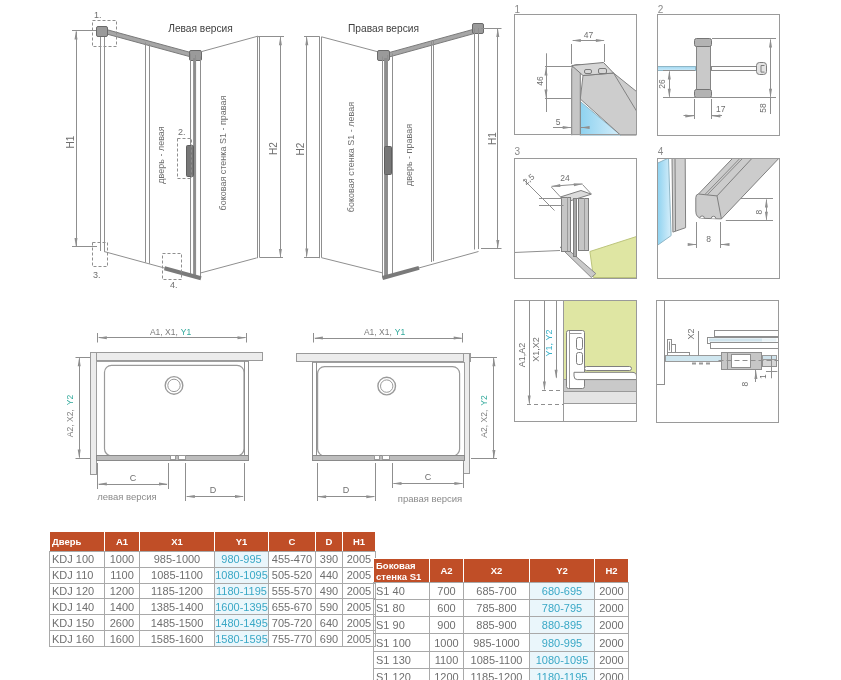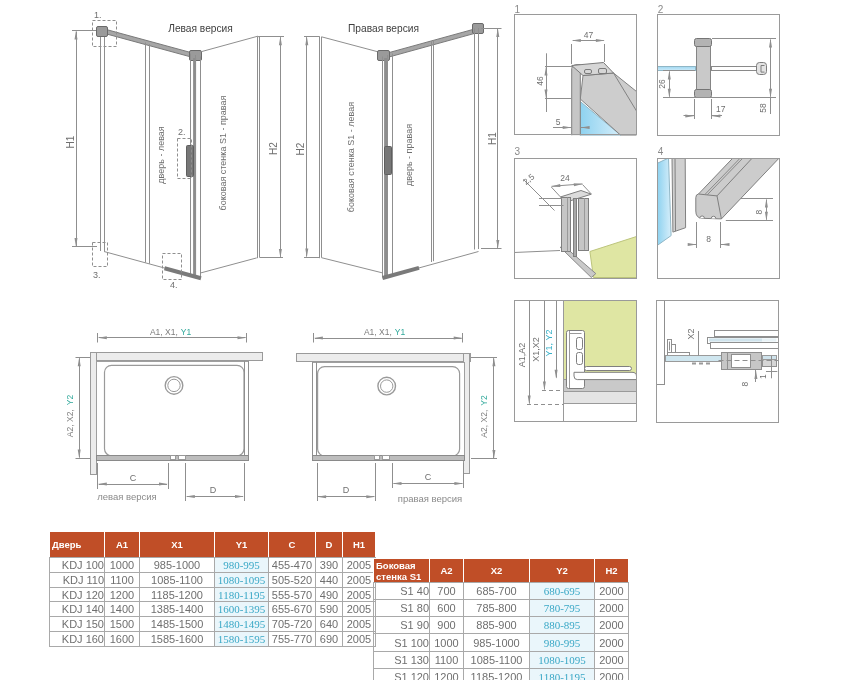--- a/index.html
+++ b/index.html
@@ -3,22 +3,22 @@
 html,body{margin:0;padding:0;background:#fff;}
 #page{position:relative;width:841px;height:680px;background:#fff;
   font-family:"Liberation Sans",sans-serif;overflow:hidden;}
 #page svg{position:absolute;left:0;top:0;}
 .tbl{position:absolute;border-collapse:collapse;table-layout:fixed;}
 .tbl td{border:1px solid #a9a9a9;font-size:11px;color:#6f6f6f;text-align:center;
   padding:0;white-space:nowrap;overflow:hidden;}
 .tbl td.h{background:#c04e27;color:#fff;font-weight:bold;font-size:9.5px;
   border:1px solid #fff;border-bottom:1px solid #a9a9a9;line-height:11px;}
 .tbl td.hl{text-align:left;padding-left:2px;white-space:normal;}
-.tbl td.l{text-align:right;padding-left:2px;}
-.tbl td.y{color:#3aa8c6;background:#eaf6fb;font-family:Liberation Serif, serif;}
+.tbl td.l{text-align:left;padding-left:2px;}
+.tbl td.y{color:#3aa8c6;background:#eaf6fb;}
 </style></head>
 <body>
 <div id="page">
     <svg width="841" height="530" viewBox="0 0 841 530" font-family="'Liberation Sans',sans-serif">
       <defs>
 <clipPath id="pc1">
           <rect x="514" y="15" width="122.5" height="120.5"></rect>
         </clipPath>
         <clipPath id="pc2">
           <rect x="657.3" y="15" width="122.5" height="121"></rect>
@@ -374,21 +374,21 @@
       <colgroup>
         <col style="width:55px">
         <col style="width:35px">
         <col style="width:75px">
         <col style="width:54px">
         <col style="width:47px">
         <col style="width:27px">
         <col style="width:33px">
       </colgroup>
       <tbody>
-        <tr style="height:26px">
+        <tr style="height:20px">
           <td class="h hl">Дверь</td>
           <td class="h">A1</td>
           <td class="h">X1</td>
           <td class="h">Y1</td>
           <td class="h">C</td>
           <td class="h">D</td>
           <td class="h">H1</td>
         </tr>
         <tr>
           <td class="l">KDJ 100</td>
@@ -421,21 +421,21 @@
           <td class="l">KDJ 140</td>
           <td>1400</td>
           <td>1385-1400</td>
           <td class="y">1600-1395</td>
           <td>655-670</td>
           <td>590</td>
           <td>2005</td>
         </tr>
         <tr>
           <td class="l">KDJ 150</td>
-          <td>1500</td>
+          <td>2600</td>
           <td>1485-1500</td>
           <td class="y">1480-1495</td>
           <td>705-720</td>
           <td>640</td>
           <td>2005</td>
         </tr>
         <tr>
           <td class="l">KDJ 160</td>
           <td>1600</td>
           <td>1585-1600</td>

